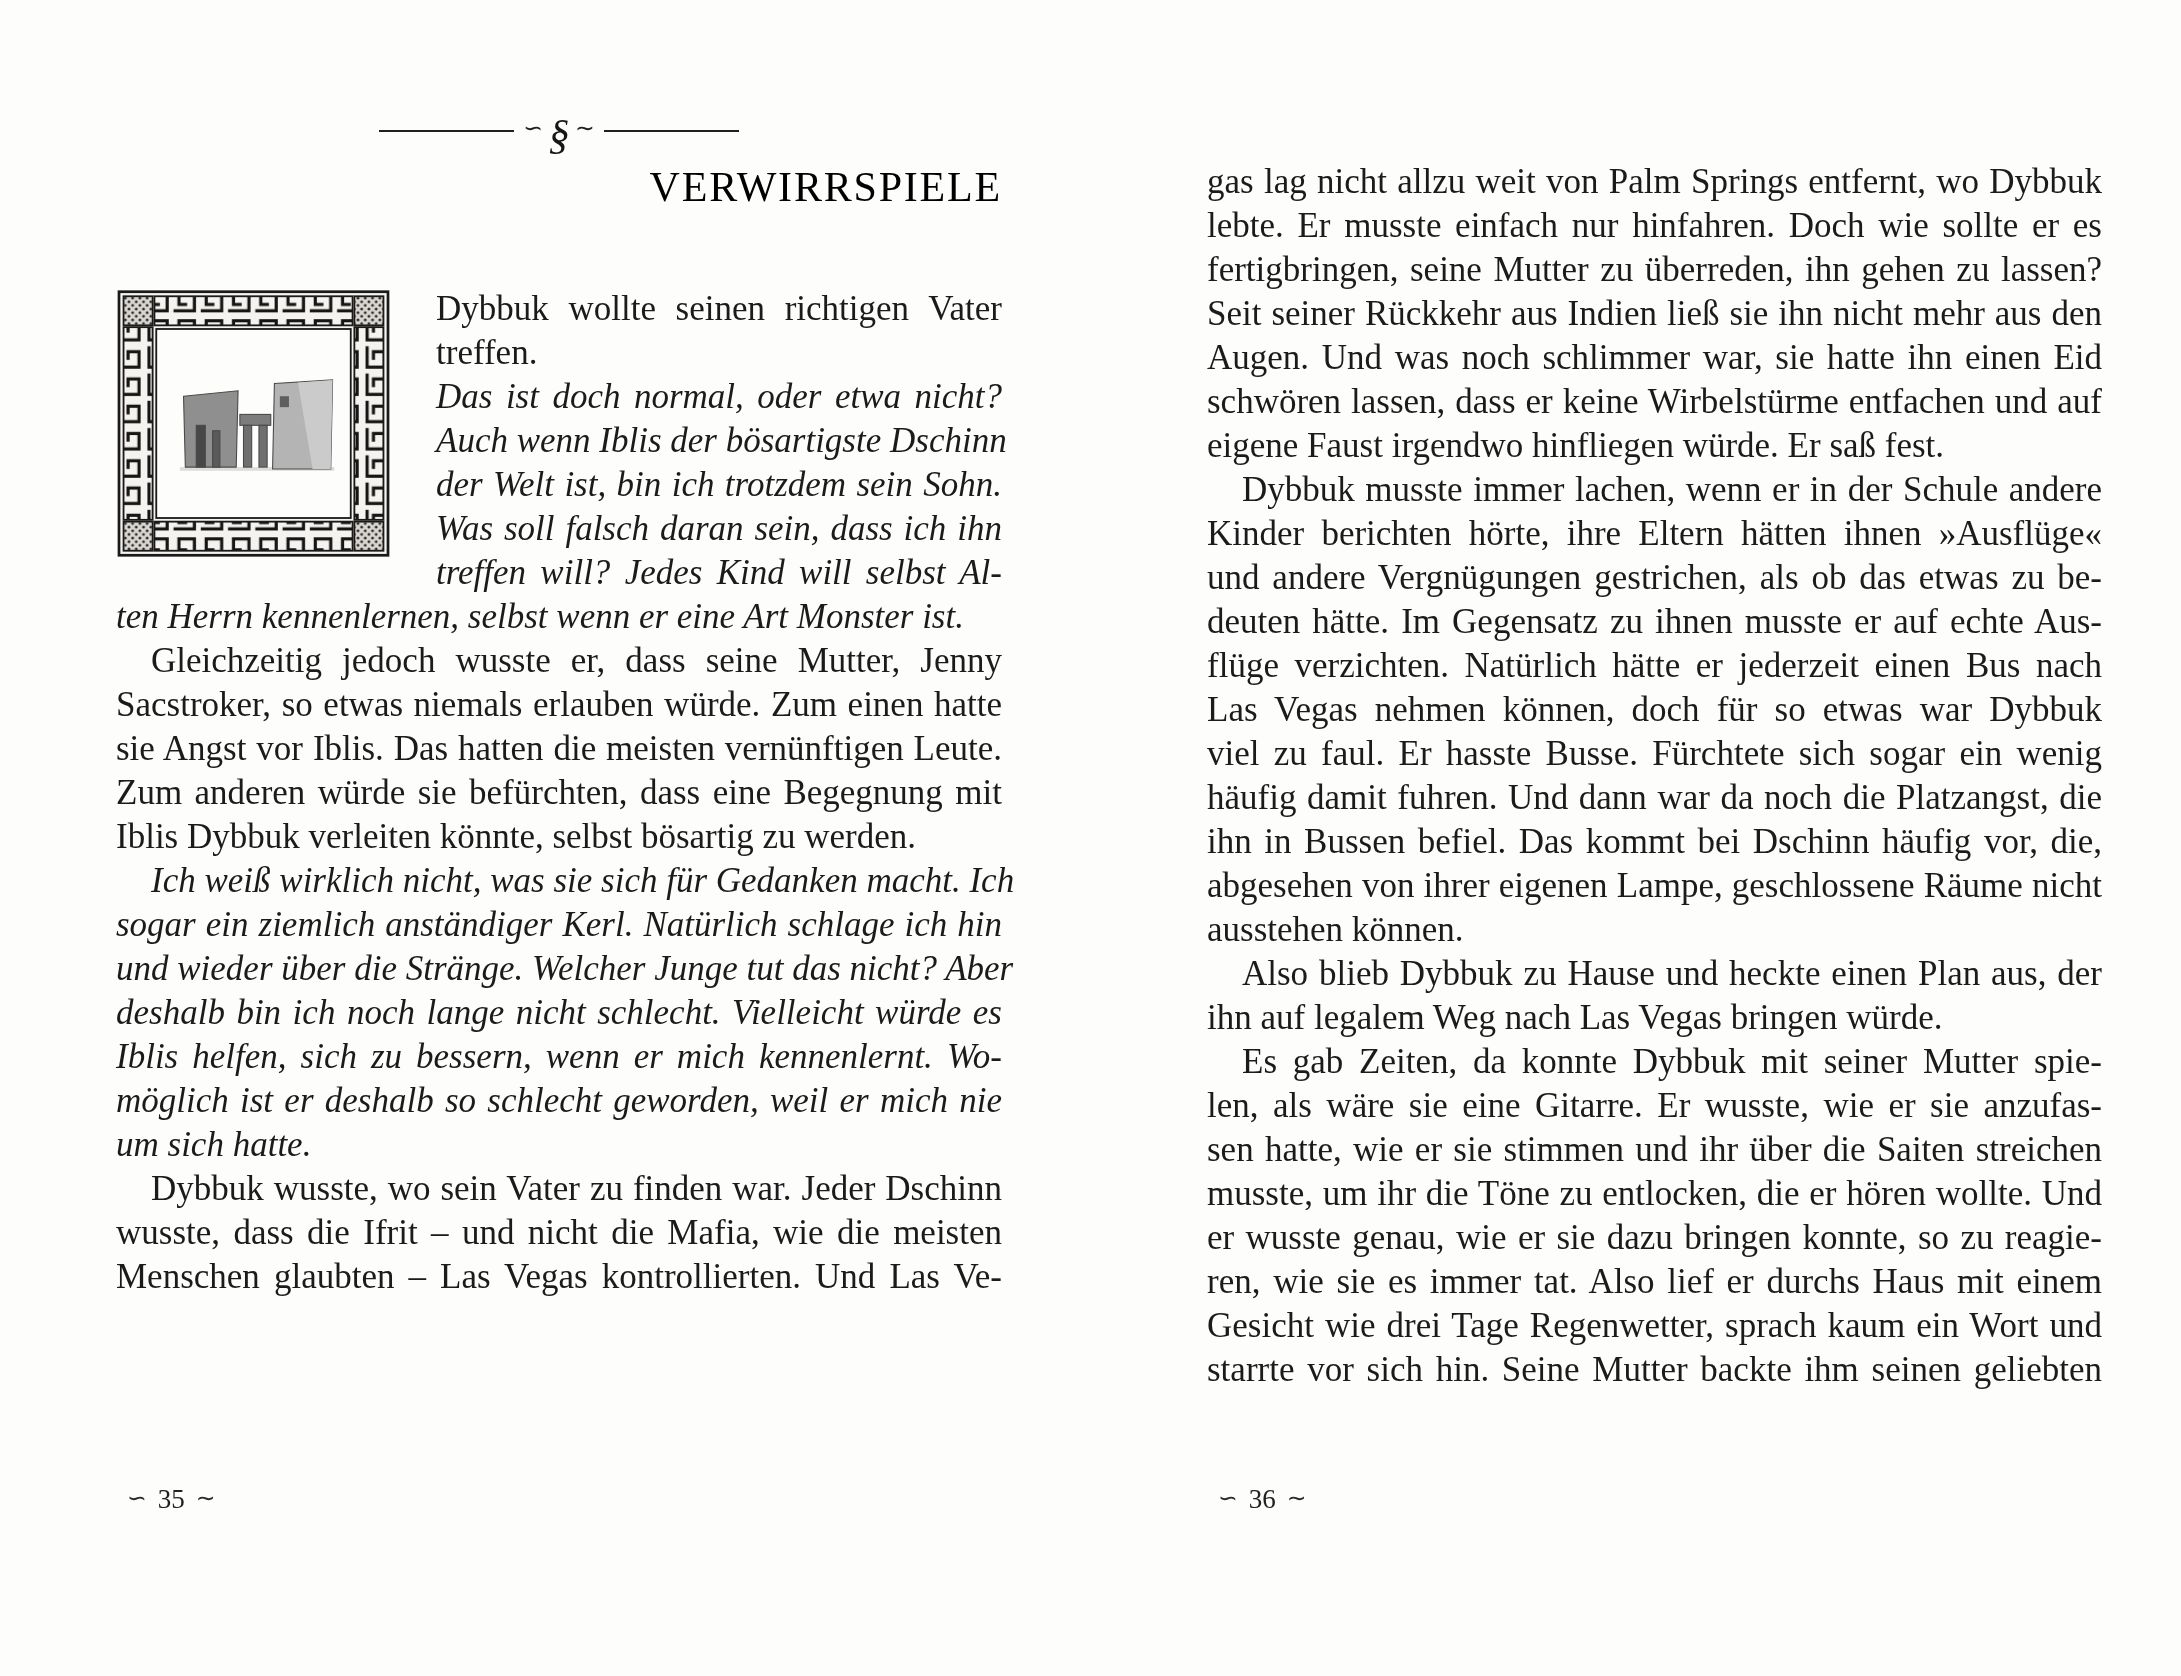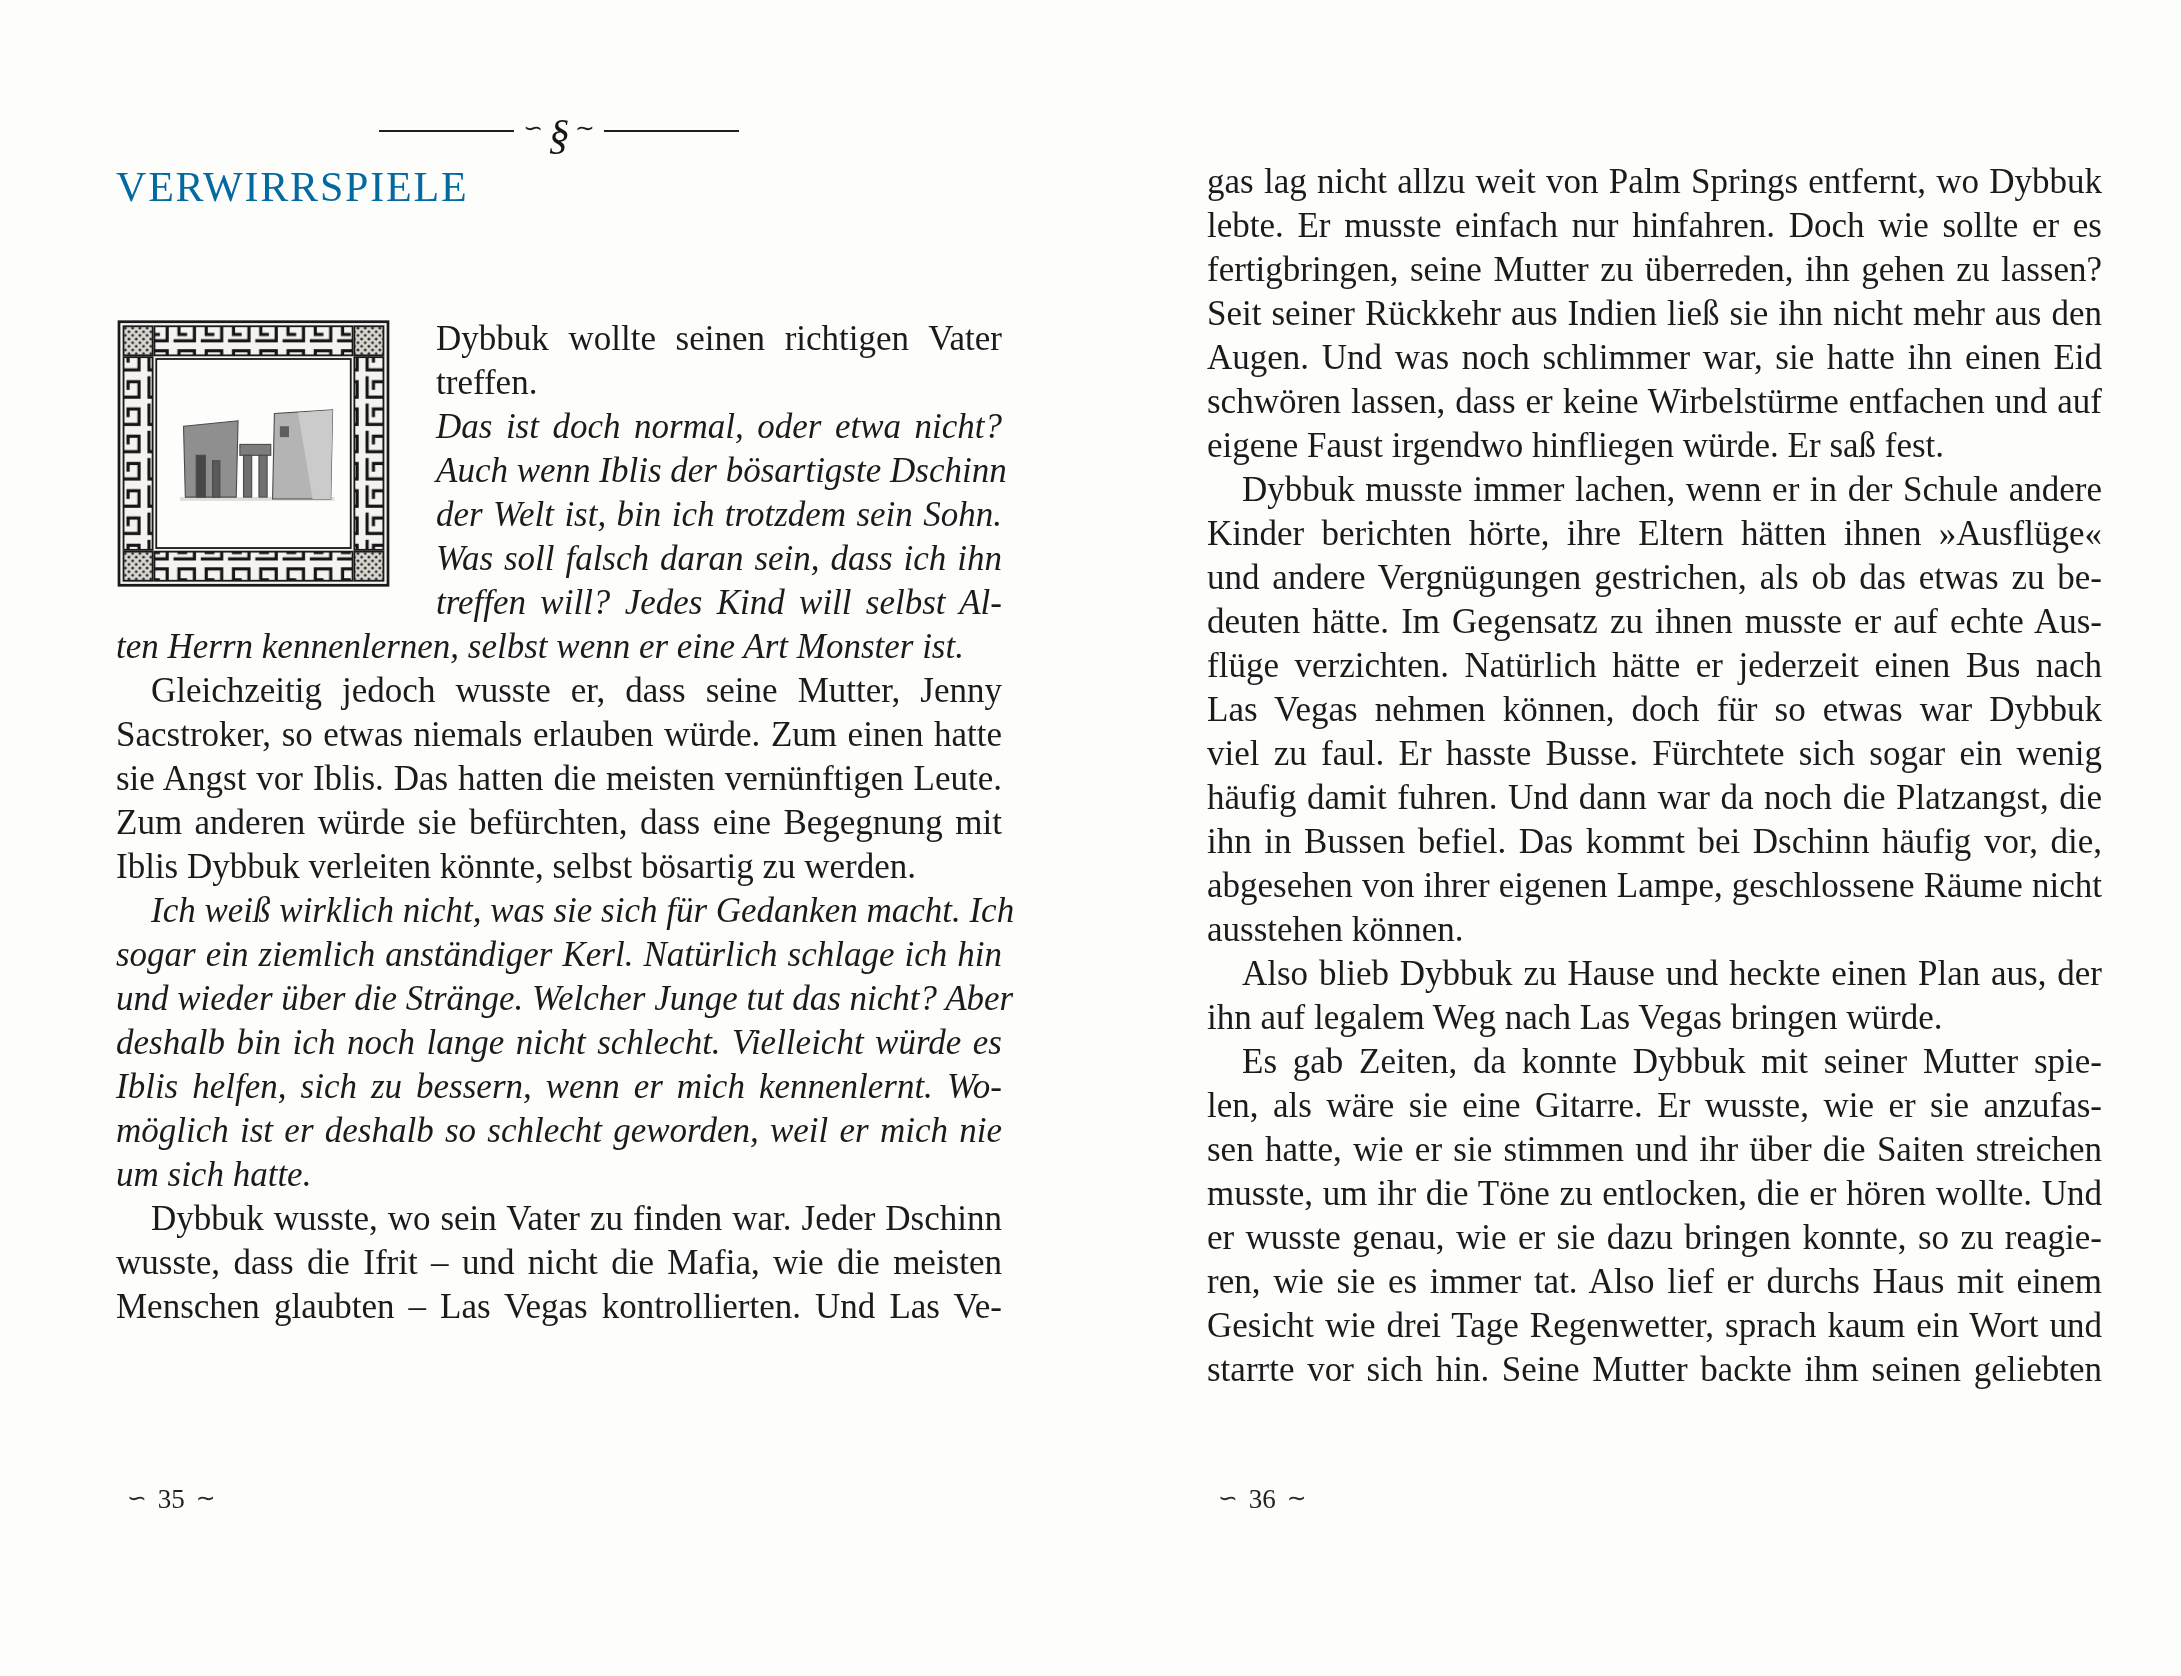--- a/index.html
+++ b/index.html
@@ -27,34 +27,34 @@
     font-family:"DejaVu Sans",sans-serif;
     font-size:23.6px;color:#1f1f1f;line-height:1;
     padding:0 3.6px;transform:translateY(-1.8px);
   }
   .orn-section{
     font-size:42px;line-height:1;color:#161616;
     font-style:italic;padding:0 1.8px;transform:translateY(3.6px);
   }
 
   .chapter-title{
-    text-align:left;
+    text-align:right;
     font-size:42px;
     letter-spacing:1.8px;
     margin-top:9px;
-    color:#0369a1;
+    color:#000000;
   }
 
   
   .body-text{
     font-size:35px;
     line-height:44px;
     color:#1b1b1b;
   }
-  .page-left .body-text{margin-top:106px;}
+  .page-left .body-text{margin-top:76px;}
   .page-right .body-text{margin-top:160px;}
 
   .para{margin:0;}
   .para.italic{font-style:italic;}
   .para.indent .line:first-child{padding-left:35px;}
   .line{
     text-align:justify;
     text-align-last:justify;
     white-space:nowrap;
   }

